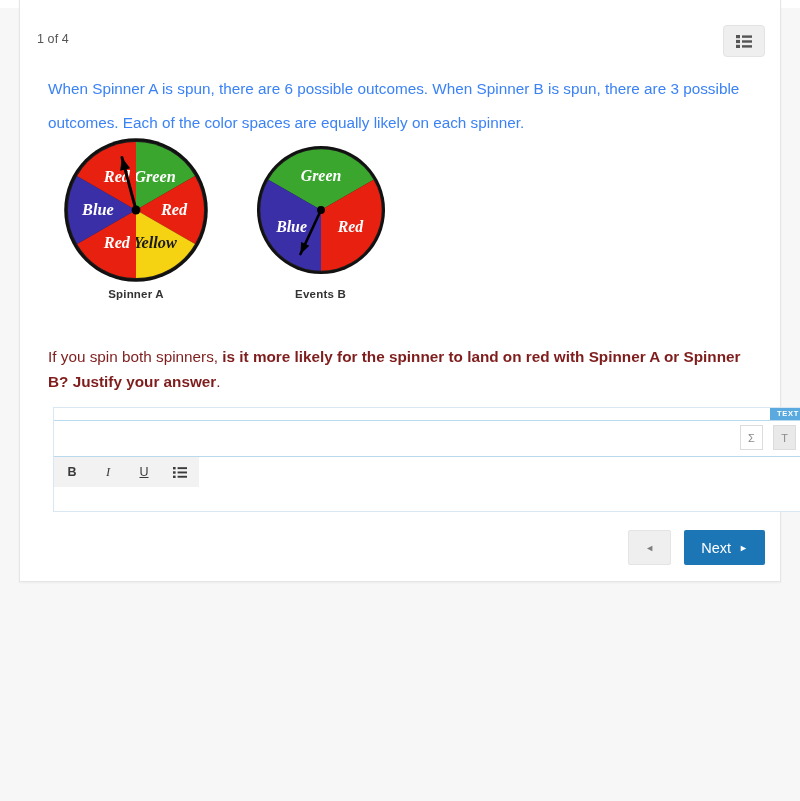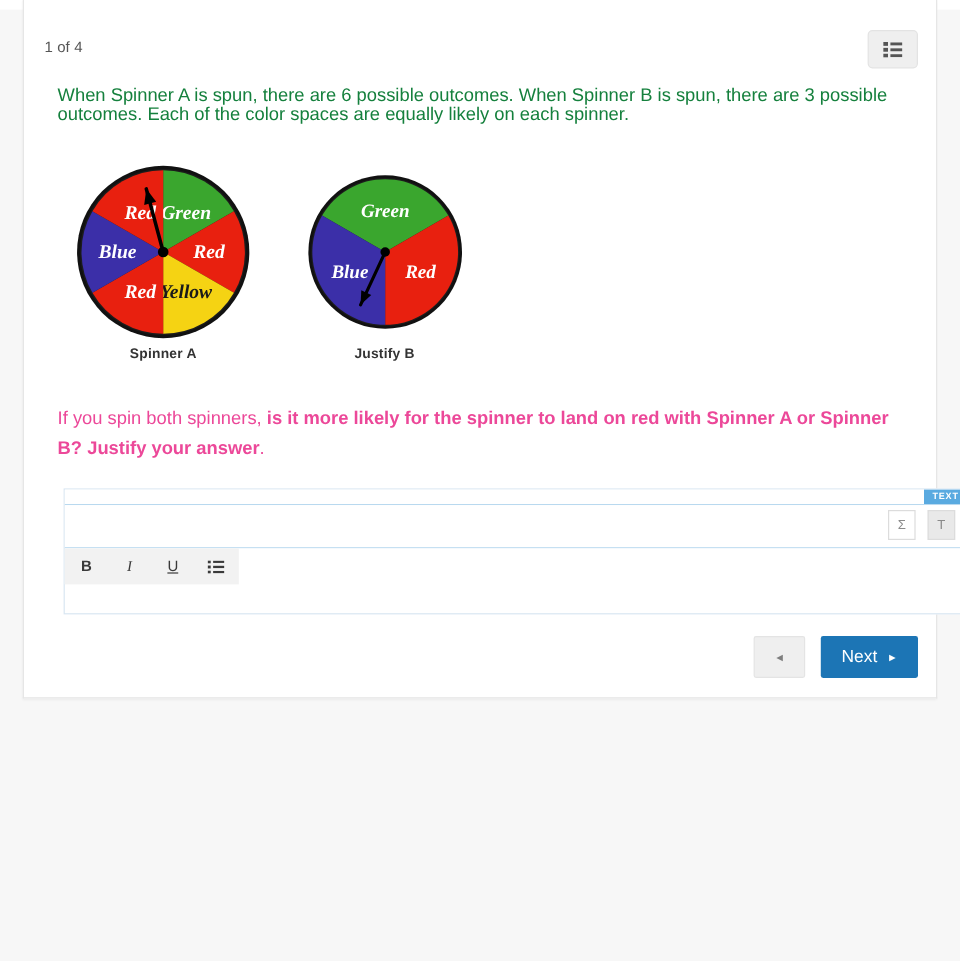--- a/index.html
+++ b/index.html
@@ -75,22 +75,22 @@
   }
   .list-glyph { display: block; }
 
   
   .prose {
     position: absolute;
     left: 28px;
     top: 72px;
     width: 706px;
     font-size: 15.3px;
-    line-height: 16px;
-    color: #15803d;
+    line-height: 34px;
+    color: #3b82f6;
   }
 
   
   .spinners {
     position: absolute;
     left: 28px;
     top: 136px;
     width: 400px;
     height: 180px;
   }
@@ -106,25 +106,25 @@
     font-size: 11.5px;
     font-weight: bold;
     color: #333333;
     letter-spacing: .2px;
   }
 
   
   .prompt {
     position: absolute;
     left: 28px;
-    top: 336px;
+    top: 344px;
     width: 716px;
     font-size: 15.3px;
     line-height: 25px;
-    color: #ec4899;
+    color: #7f1d1d;
   }
   .prompt b { font-weight: bold; }
 
   
   .editor {
     position: absolute;
     left: 33px;
     top: 407px;
     width: 754px;
     height: 105px;
@@ -300,21 +300,21 @@
           <path d="M 100 100 L 20.33 54.00 A 92 92 0 0 1 179.67 54.00 Z" fill="#3aa62e"></path>
           <text x="100.0" y="55.5" text-anchor="middle" fill="#ffffff" font-size="24" font-family="&quot;Liberation Serif&quot;, serif" font-weight="bold" font-style="italic">Green</text>
           <path d="M 100 100 L 179.67 54.00 A 92 92 0 0 1 100.00 192.00 Z" fill="#e8200f"></path>
           <text x="144.6" y="132.8" text-anchor="middle" fill="#ffffff" font-size="24" font-family="&quot;Liberation Serif&quot;, serif" font-weight="bold" font-style="italic">Red</text>
           <path d="M 100 100 L 100.00 192.00 A 92 92 0 0 1 20.33 54.00 Z" fill="#3b2fa8"></path>
           <text x="55.4" y="132.8" text-anchor="middle" fill="#ffffff" font-size="24" font-family="&quot;Liberation Serif&quot;, serif" font-weight="bold" font-style="italic">Blue</text>
           <line x1="100" y1="100" x2="68.90" y2="166.70" stroke="#000000" stroke-width="4" stroke-linecap="round"></line>
           <polygon points="68.9,166.7 82.4,154.2 69.8,148.4" fill="#000000"></polygon>
           <circle cx="100" cy="100" r="6" fill="#000000"></circle>
         </svg>
-      <div class="spinner-caption">Justify B</div>
+      <div class="spinner-caption">Events B</div>
     </div>
 
   </div>
 
   <div class="prompt"><span>If you spin both spinners, </span><b>is it more likely for the spinner to land on red with Spinner A or Spinner B?  Justify your answer</b><span>.</span></div>
 
   <div class="editor">
 
     <div class="editor-tabbar">
       <div class="tab-text">TEXT</div>

